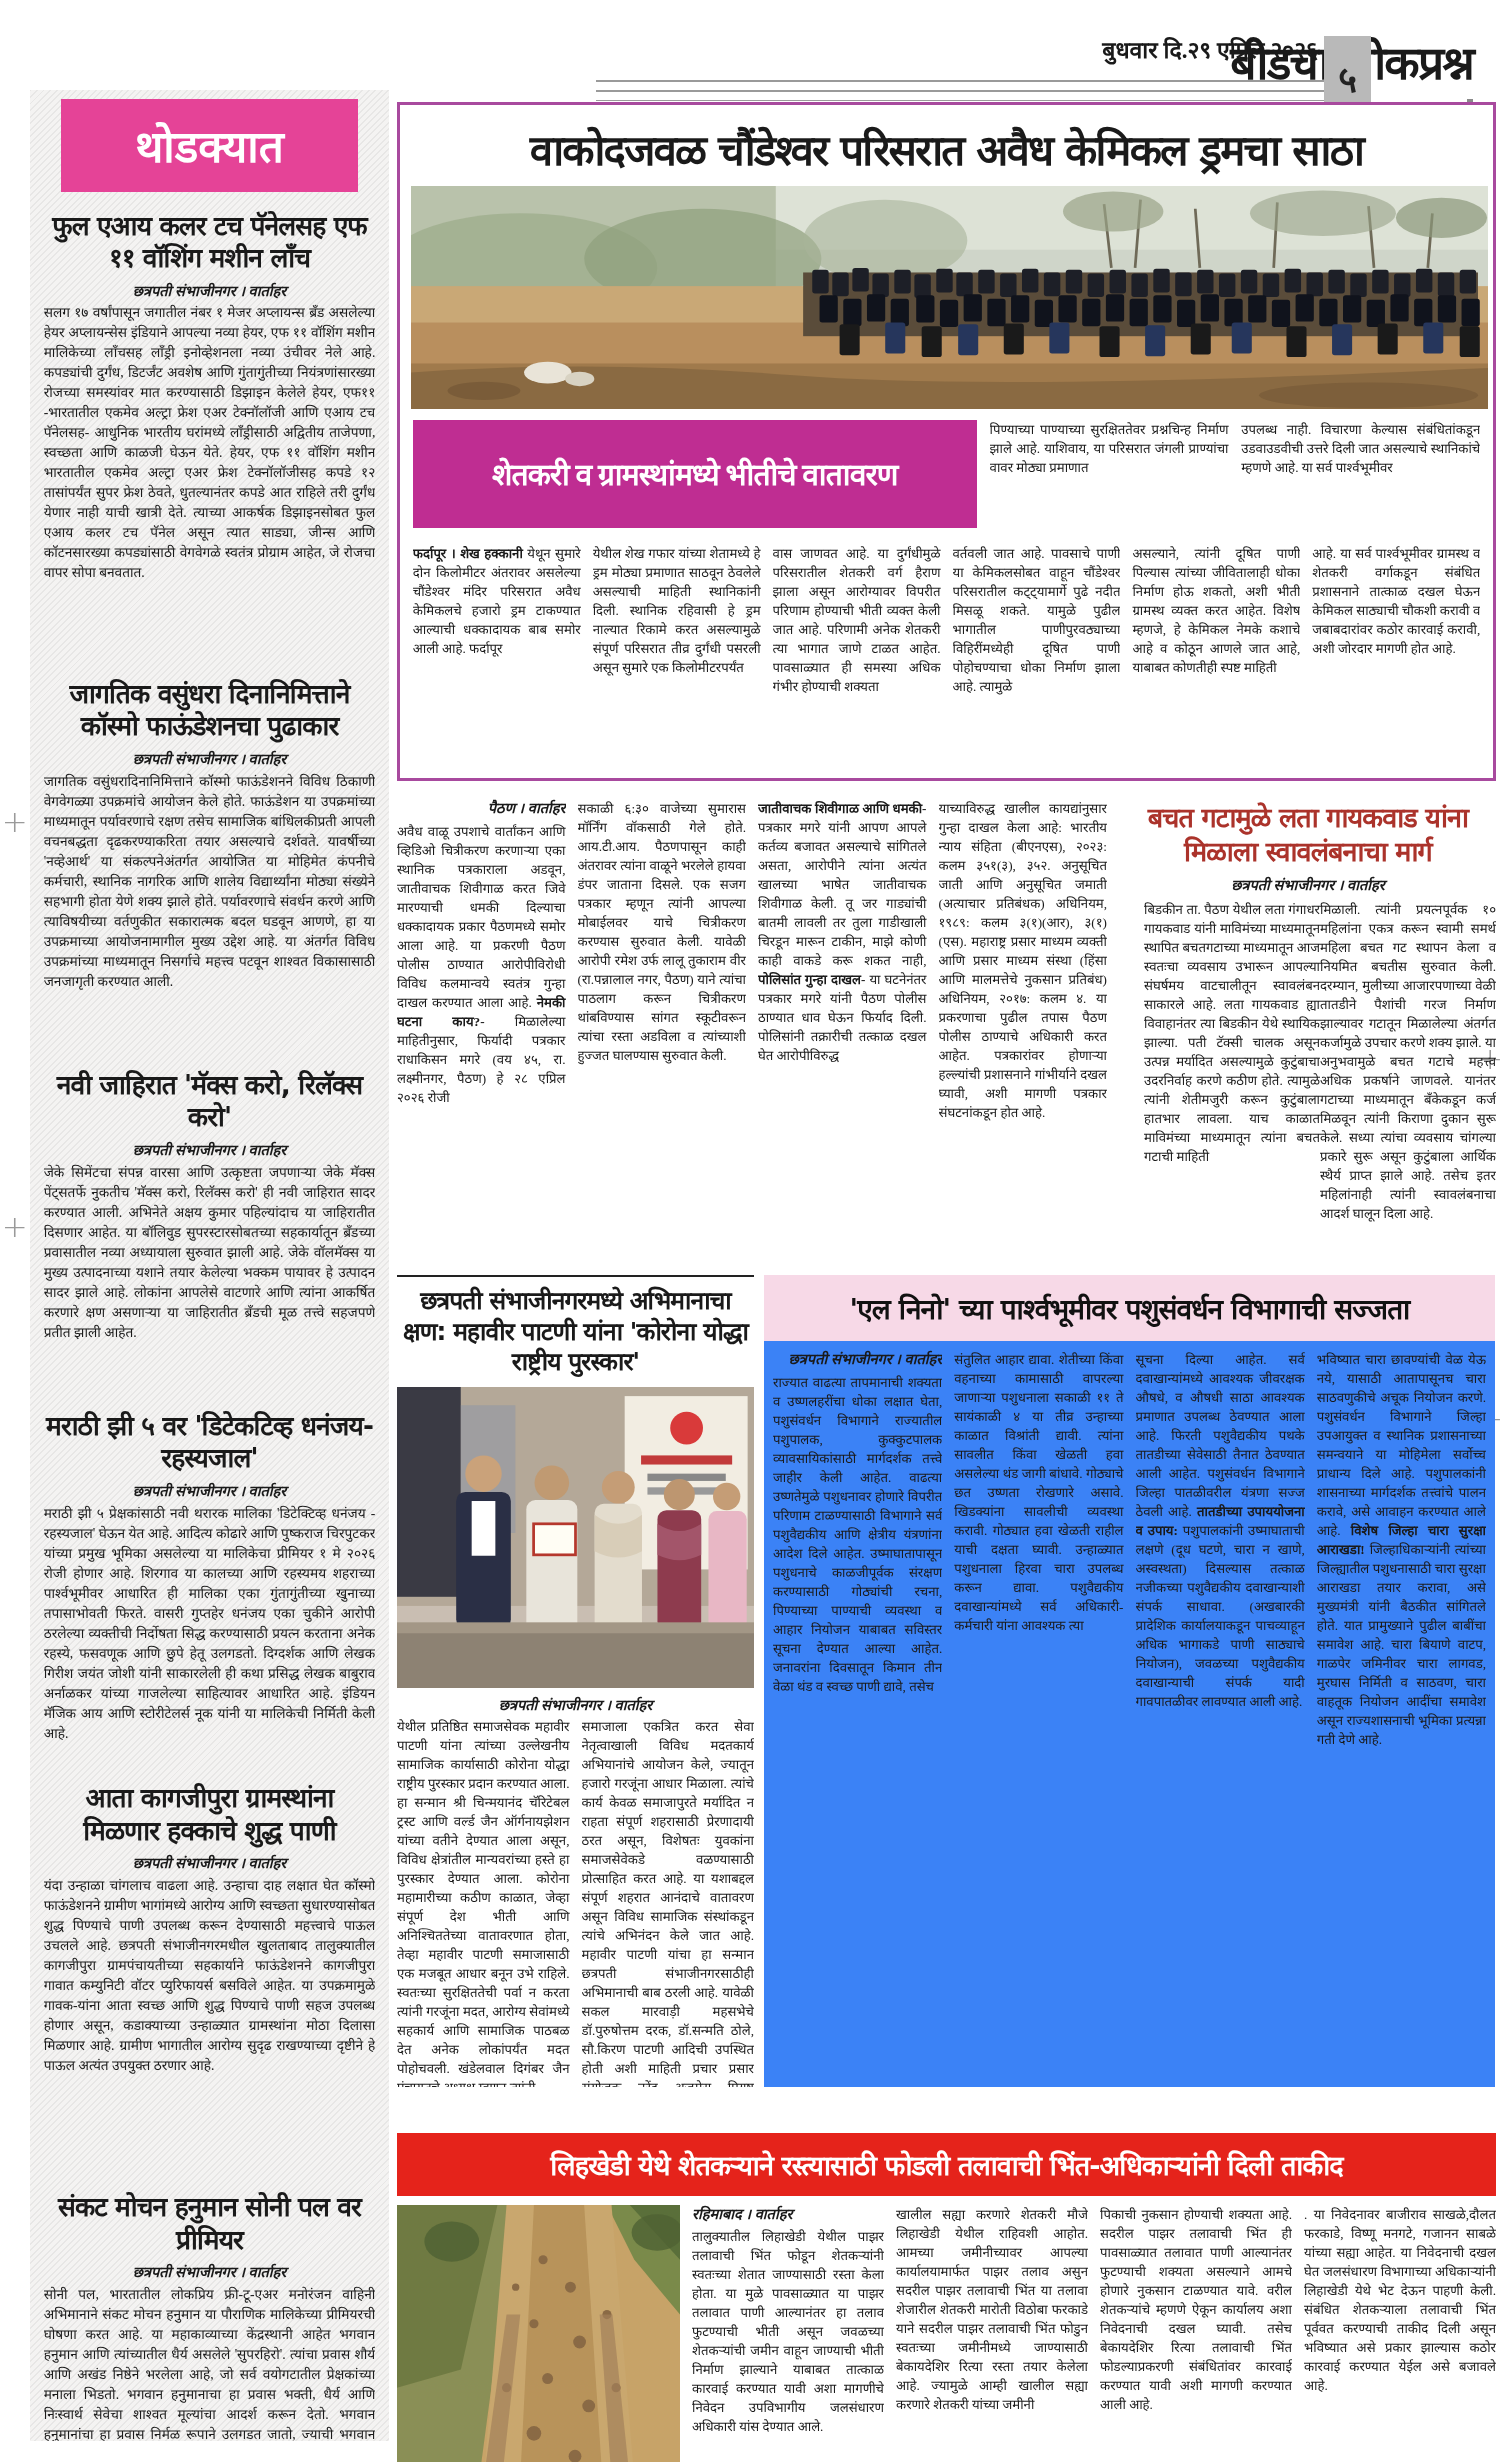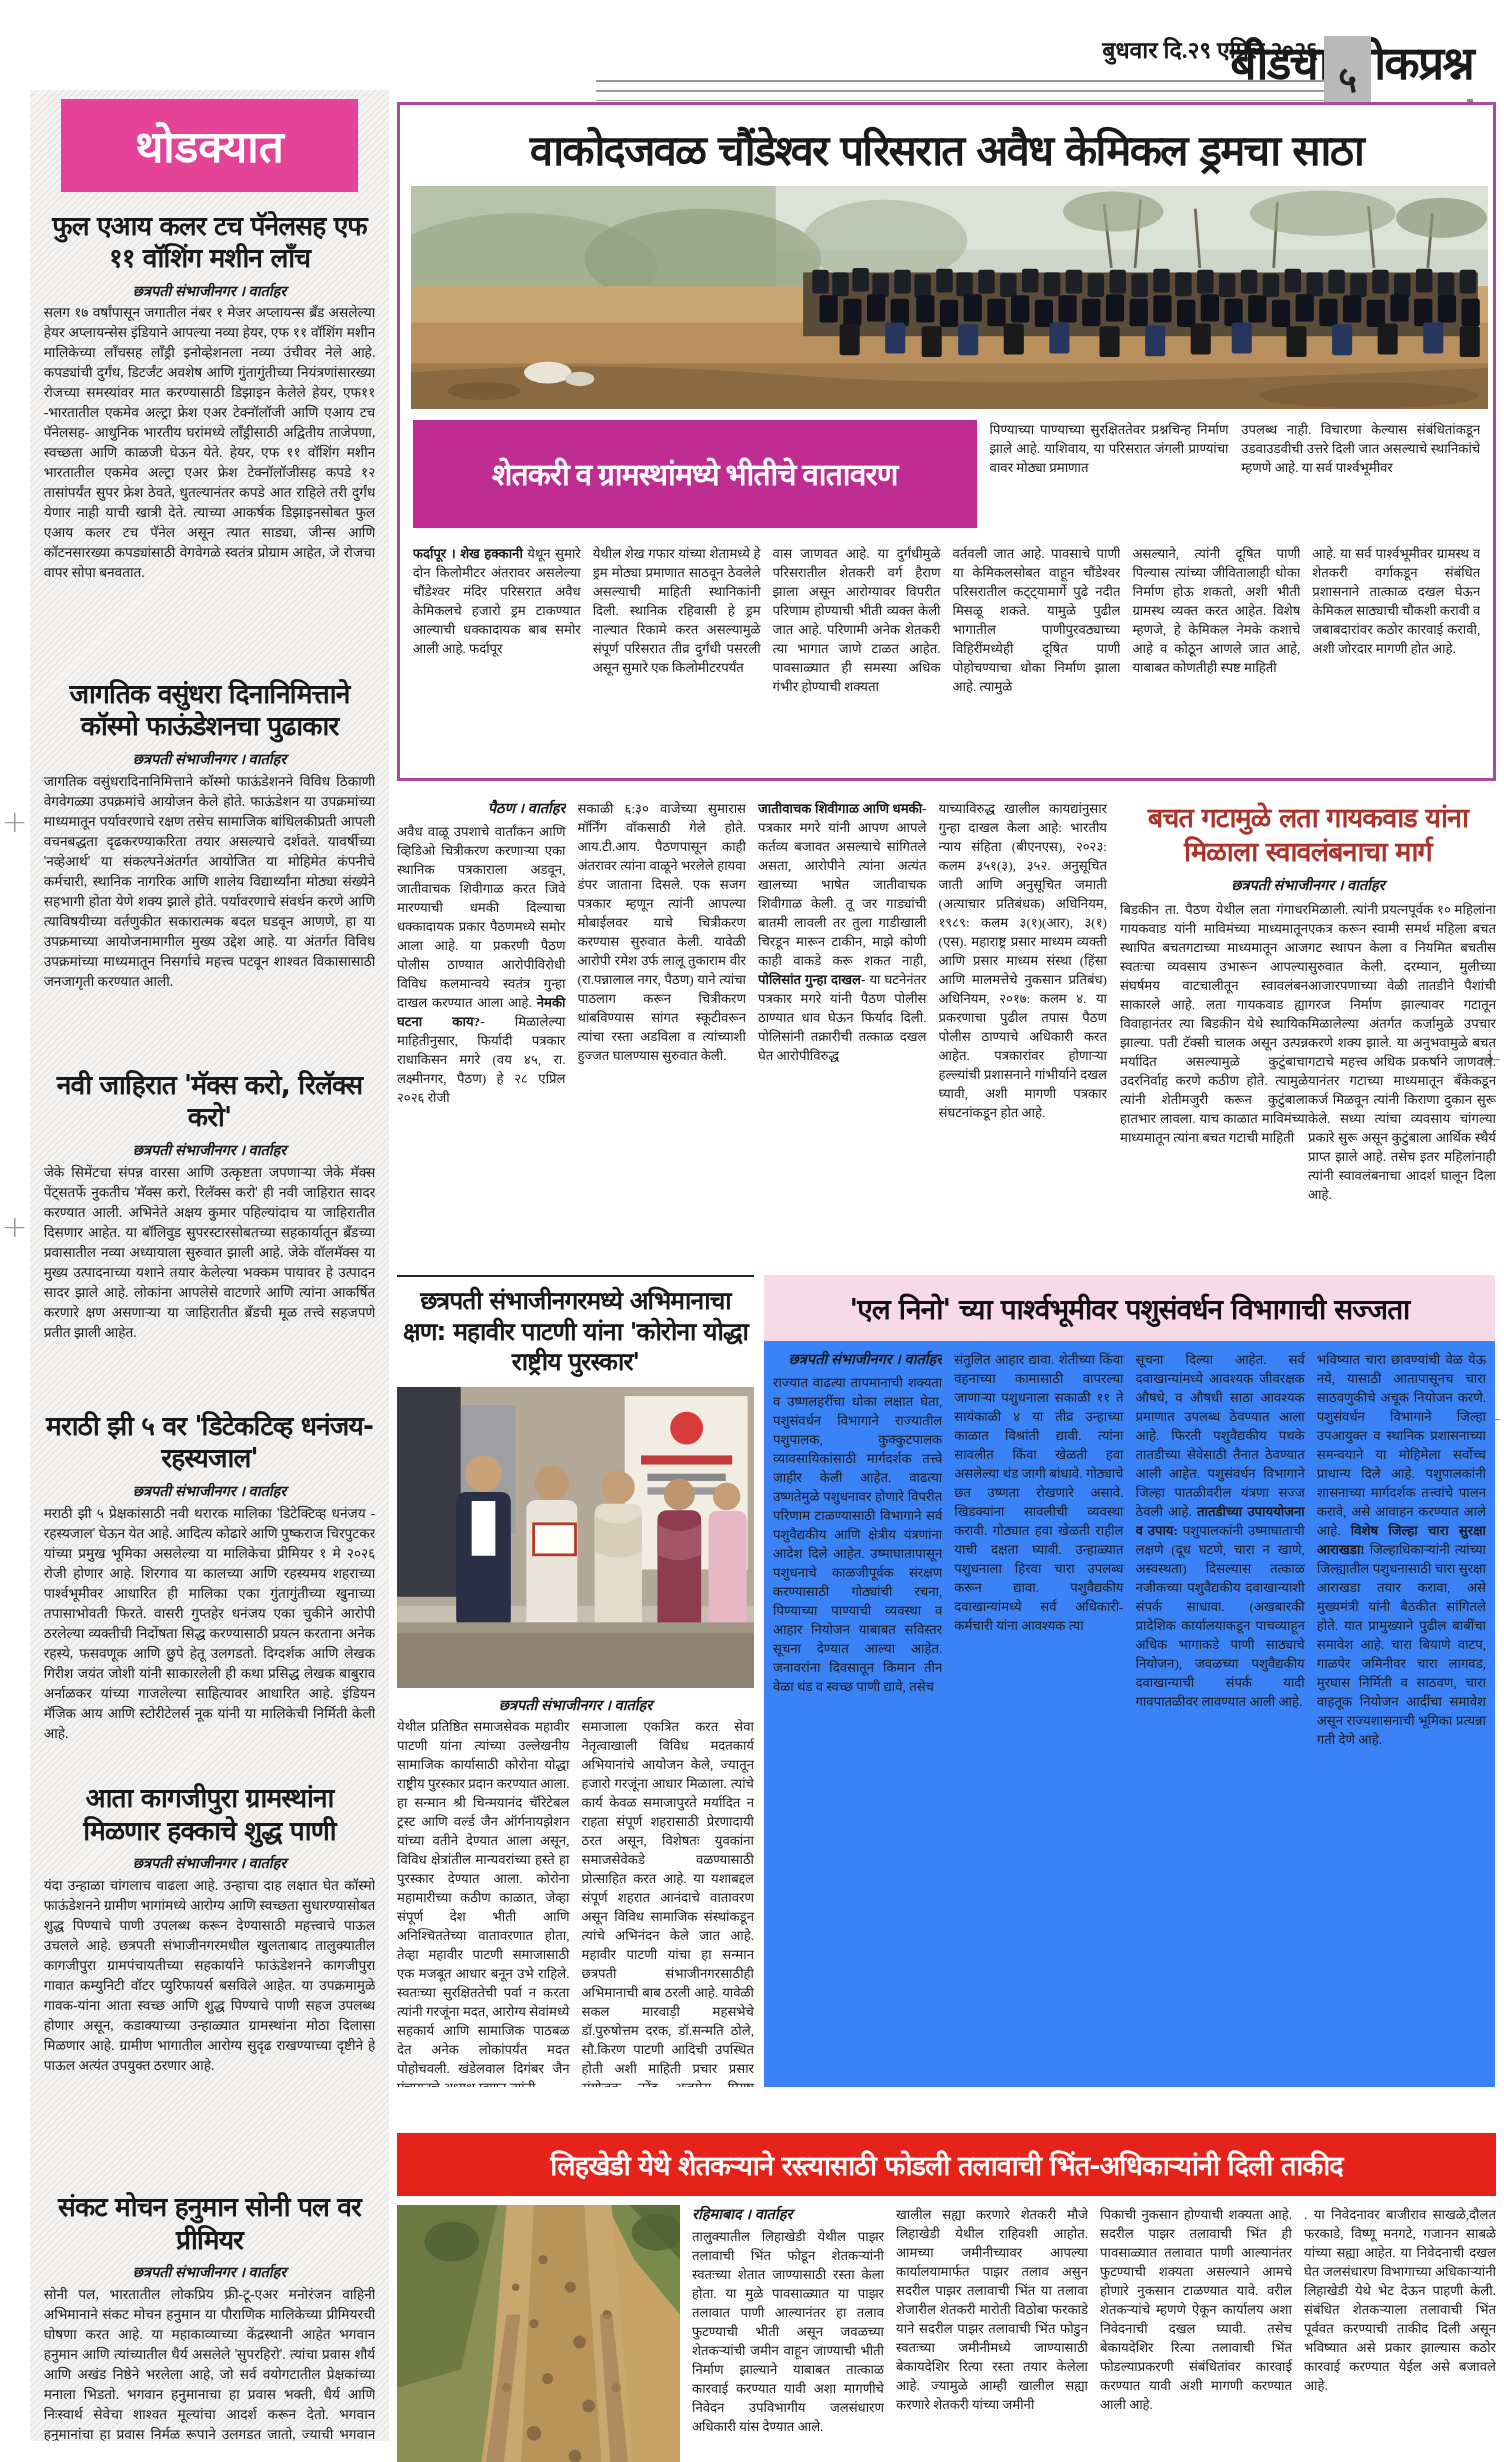--- a/index.html
+++ b/index.html
@@ -38,21 +38,21 @@
   
   #sand{position:absolute;left:397px;top:792px;width:710px;height:476px;overflow:hidden;}
   #sand-hl{background:#8f6aa6;border:2.7px solid #70518a;color:#fff;text-align:center;font-size:36px;font-weight:bold;letter-spacing:-0.9px;line-height:1.18;padding:11px 5.5px;}
   #sand-cols{display:flex;gap:12px;padding-top:7.3px;}
   .col{flex:1;font-size:13.2px;line-height:19px;text-align:justify;height:352px;overflow:hidden;}
   .sub-b{font-weight:bold;}
   .byline-in{font-size:14.6px;font-weight:bold;font-style:italic;text-align:right;margin-bottom:3.6px;}
   
   #bachat{position:absolute;left:1120px;top:792px;width:376px;height:476px;overflow:hidden;}
   #bachat-hl{color:#ab332b;text-align:center;font-size:27px;font-weight:bold;letter-spacing:-0.9px;line-height:1.25;padding-top:9px;}
-  #bachat-cols{display:flex;margin-top:5.5px;}
+  #bachat-cols{display:flex;margin-top:5.5px;margin-left:24px;}
   .bachat-col{flex:1;font-size:13.2px;line-height:19px;text-align:justify;height:365px;overflow:hidden;}
   
   #patni{position:absolute;left:397px;top:1275px;width:357px;height:812px;overflow:hidden;}
   #patni-hl{border-top:2.7px solid #222;text-align:center;font-size:24.6px;font-weight:bold;letter-spacing:-0.9px;line-height:1.25;padding:9px 1.8px 7.3px;}
   #patni-photo{display:block;margin:1.8px 0 5.5px;}
   #patni-cols{display:flex;gap:12px;}
   .patni-col{flex:1;font-size:13.2px;line-height:19px;text-align:justify;height:374px;overflow:hidden;}
   
   #elnino{position:absolute;left:764px;top:1275px;width:731px;height:812px;background:#3b82f6;overflow:hidden;}
   #elnino-hl{text-align:center;font-size:28px;font-weight:bold;letter-spacing:-0.9px;line-height:1.2;padding:18px 3.6px 14.6px;color:#111;background:#f7d9e7;}

